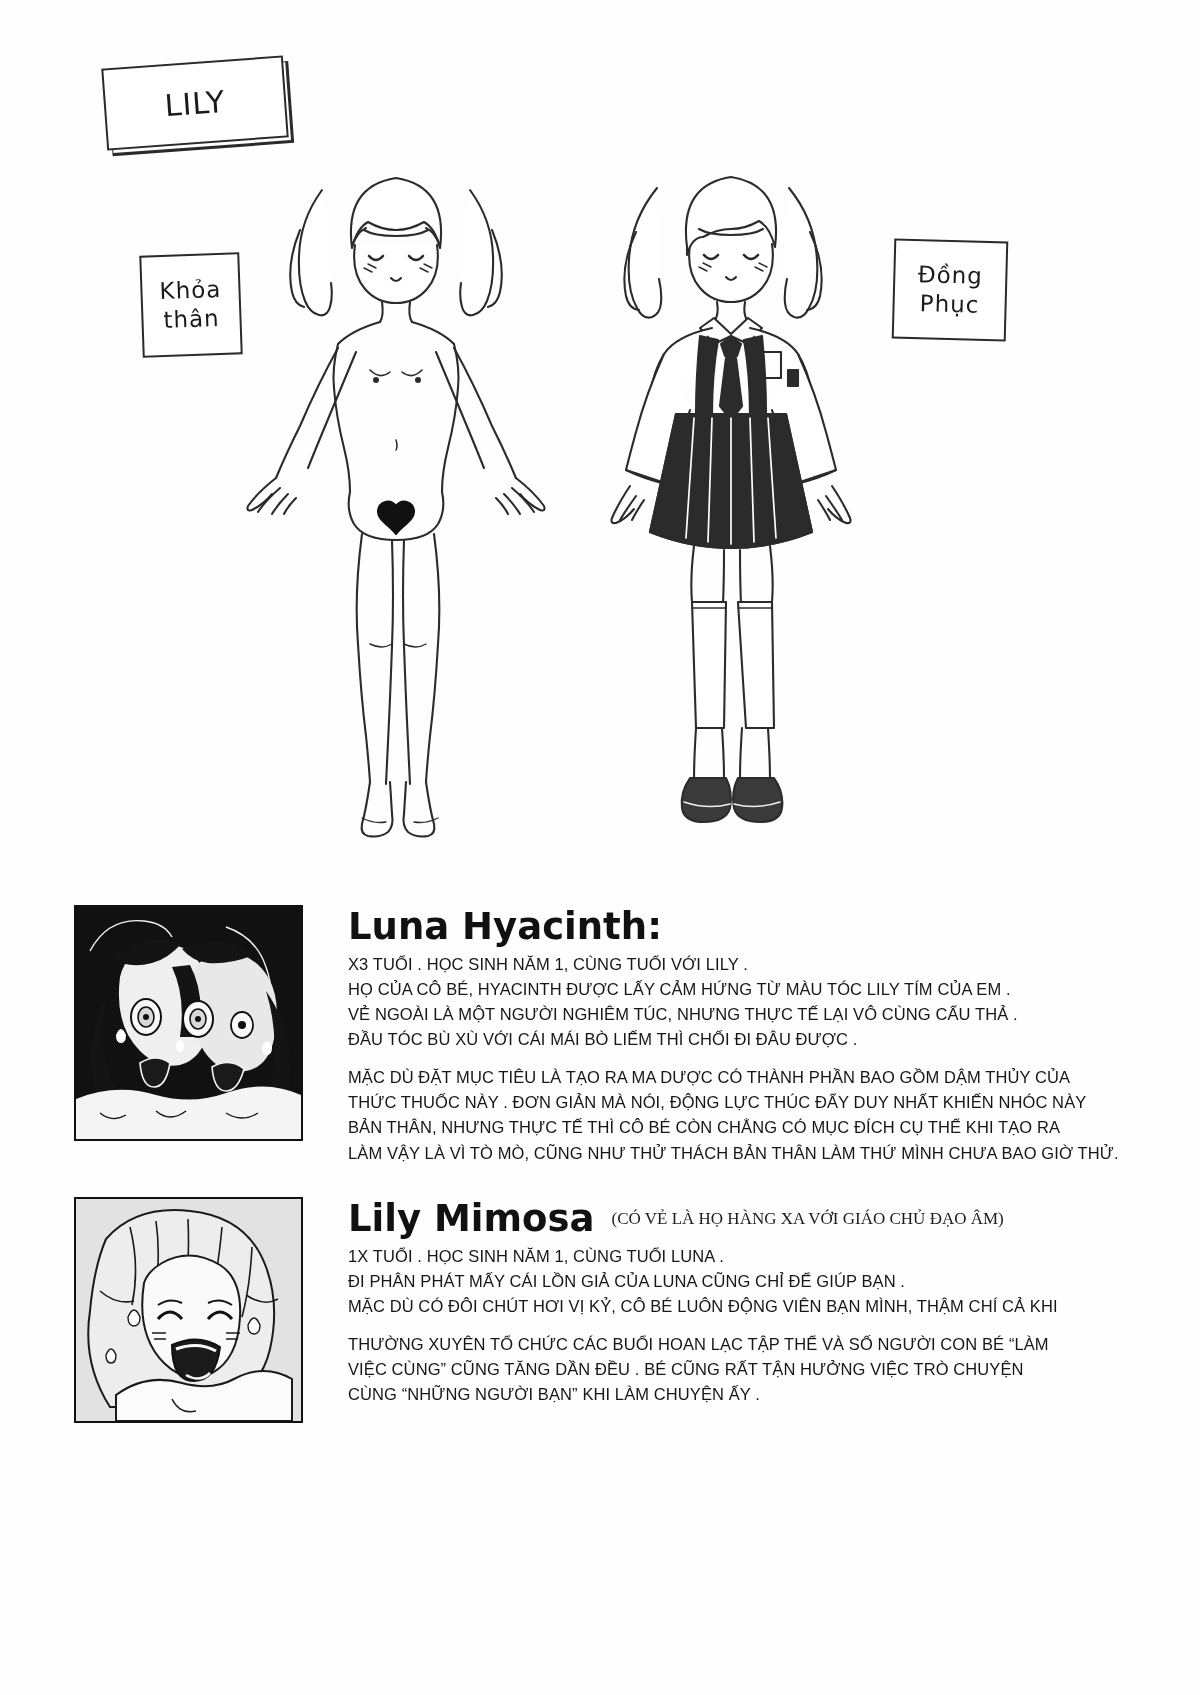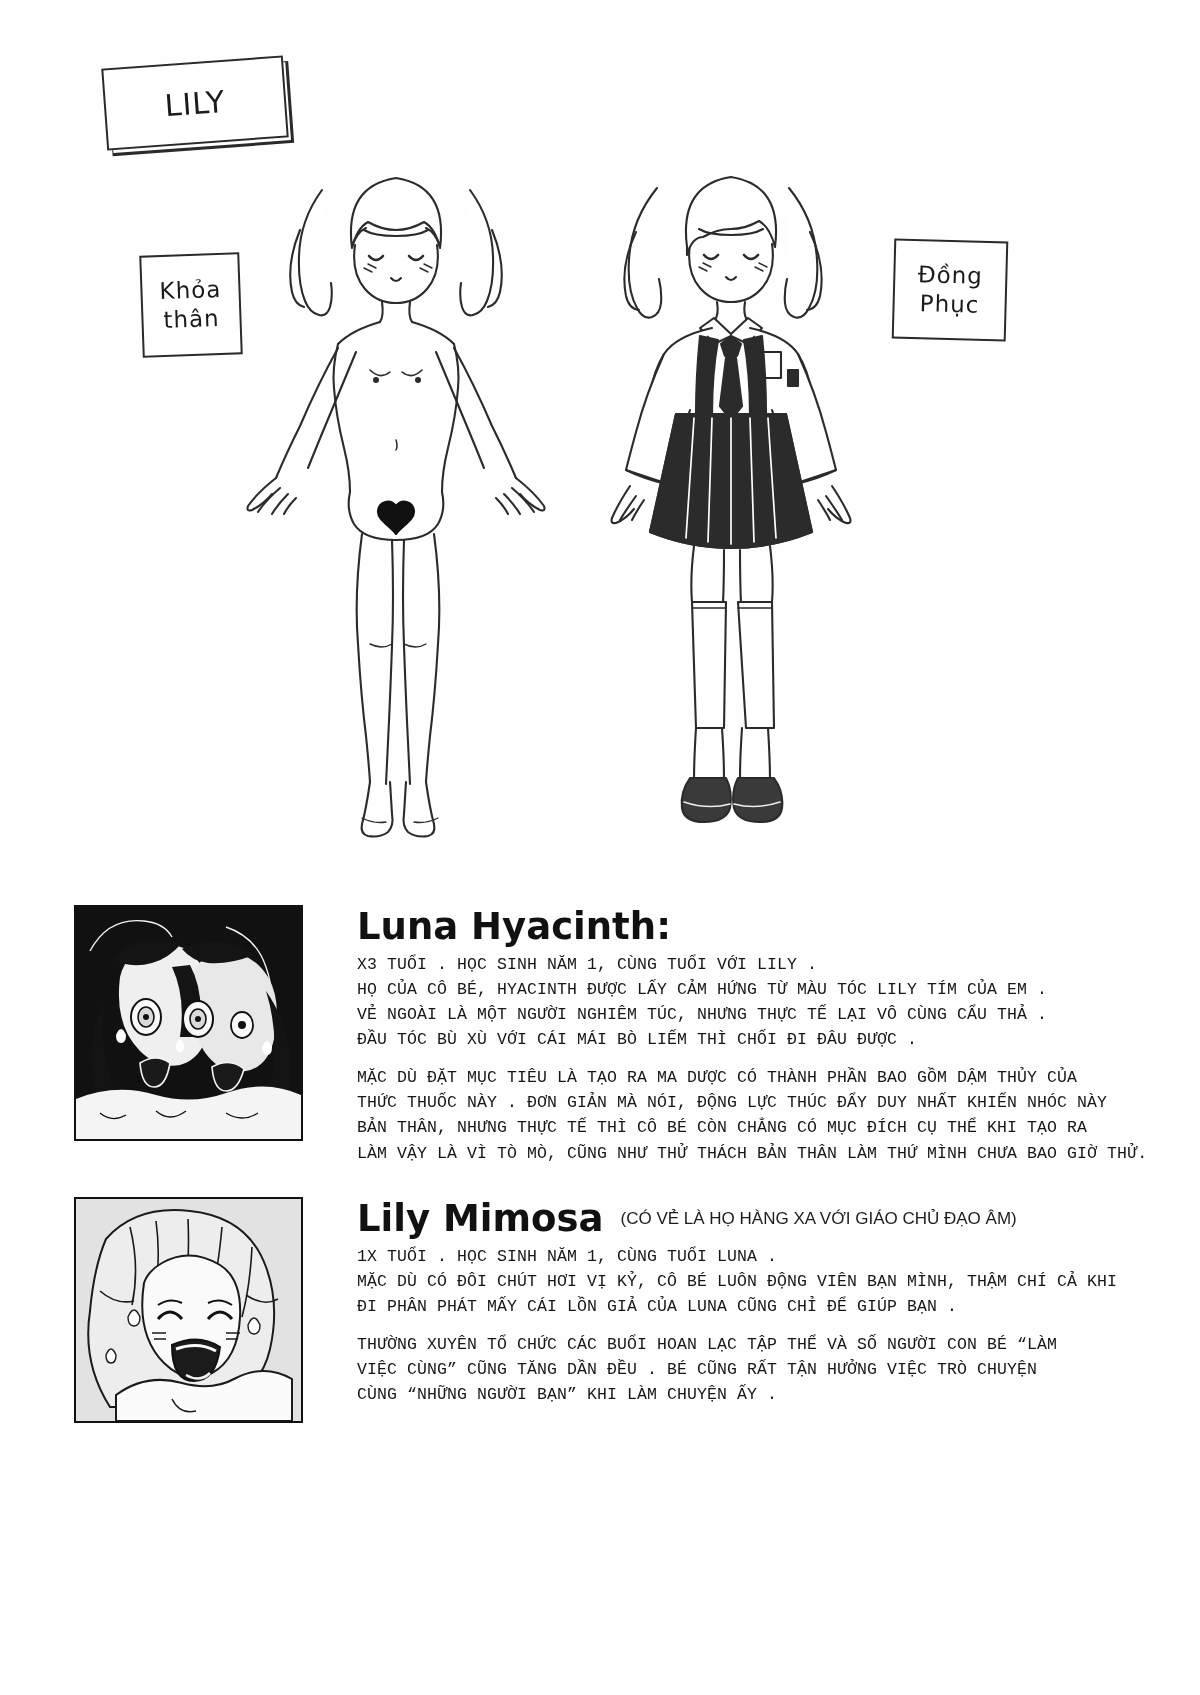--- a/index.html
+++ b/index.html
@@ -80,50 +80,50 @@
     width: 225px;
     height: 232px;
     border: 2px solid #111;
     background: #111;
     overflow: hidden;
   }
   #profile-lily .thumb { height: 222px; }
 
   .info {
     position: absolute;
-    left: 357px;
+    left: 348px;
     width: 720px;
   }
   .char-name {
     font-size: 37px;
     font-weight: bold;
     color: #111;
     letter-spacing: 0px;
     margin: 0 0 4px 0;
     display: inline-block;
     font-family: "DejaVu Sans", sans-serif;
   }
   .char-note {
     font-size: 17px;
     color: #1c1c1c;
     display: inline-block;
     margin-left: 12px;
     vertical-align: 7px;
-    font-family: Liberation Sans, sans-serif;
+    font-family: Liberation Serif, serif;
   }
   .para {
     margin: 0 0 13px 0;
     font-size: 16.5px;
     line-height: 1.52;
     color: #161616;
     font-family: "Liberation Sans", sans-serif;
     letter-spacing: 0.1px;
   }
   .para:last-child { margin-bottom: 0; }
-  .para div { white-space: nowrap; font-family: Liberation Mono, monospace; }
+  .para div { white-space: nowrap; }
 
   
   .panel-art { position: absolute; left: 0; top: 0; width: 100%; height: 100%; }
 </style>
 </head>
 <body>
 
 <div class="page">
 
   <div class="tag" id="tag-lily">
@@ -376,22 +376,22 @@
         <path d="M96 200 q8 16 24 12" stroke="#1a1a1a" stroke-width="1.5" fill="none"></path>
       </svg>
     </div>
     <div class="info">
       <div>
         <span class="char-name">Lily Mimosa</span>
         <span class="char-note">(CÓ VẺ LÀ HỌ HÀNG XA VỚI GIÁO CHỦ ĐẠO ÂM)</span>
       </div>
       <div class="para">
         <div>1X TUỔI . HỌC SINH NĂM 1, CÙNG TUỔI LUNA .</div>
+        <div>ĐI PHÂN PHÁT MẤY CÁI LỒN GIẢ CỦA LUNA CŨNG CHỈ ĐỂ GIÚP BẠN .</div>
         <div>MẶC DÙ CÓ ĐÔI CHÚT HƠI VỊ KỶ, CÔ BÉ LUÔN ĐỘNG VIÊN BẠN MÌNH, THẬM CHÍ CẢ KHI</div>
-        <div>ĐI PHÂN PHÁT MẤY CÁI LỒN GIẢ CỦA LUNA CŨNG CHỈ ĐỂ GIÚP BẠN .</div>
       </div>
       <div class="para">
         <div>THƯỜNG XUYÊN TỔ CHỨC CÁC BUỔI HOAN LẠC TẬP THỂ VÀ SỐ NGƯỜI CON BÉ “LÀM</div>
         <div>VIỆC CÙNG” CŨNG TĂNG DẦN ĐỀU . BÉ CŨNG RẤT TẬN HƯỞNG VIỆC TRÒ CHUYỆN</div>
         <div>CÙNG “NHỮNG NGƯỜI BẠN” KHI LÀM CHUYỆN ẤY .</div>
       </div>
     </div>
   </div>
 
 </div>

